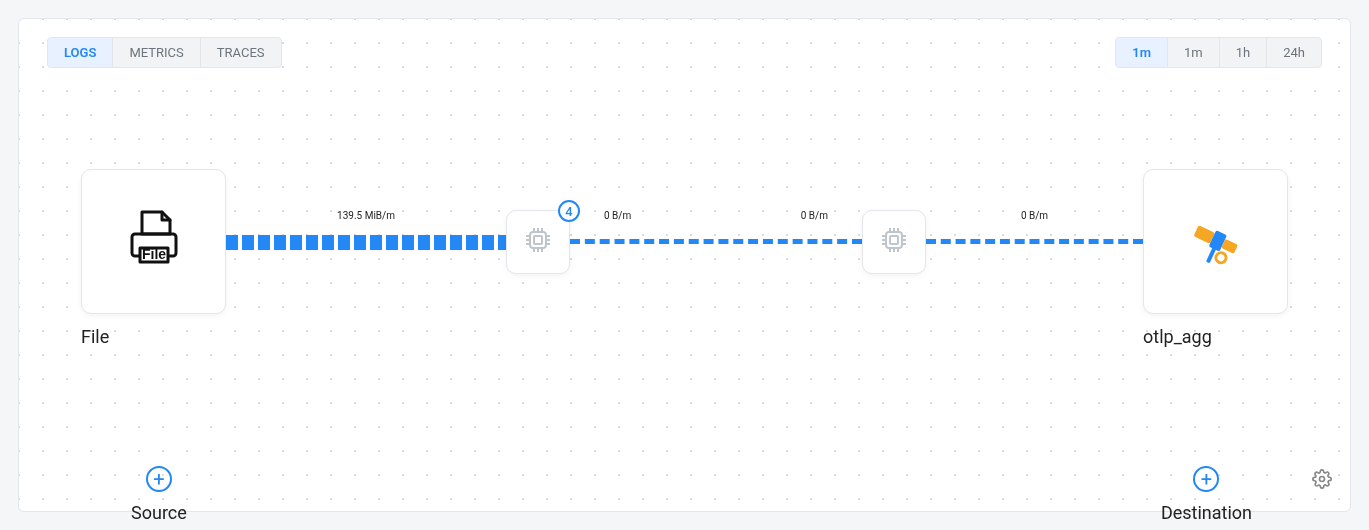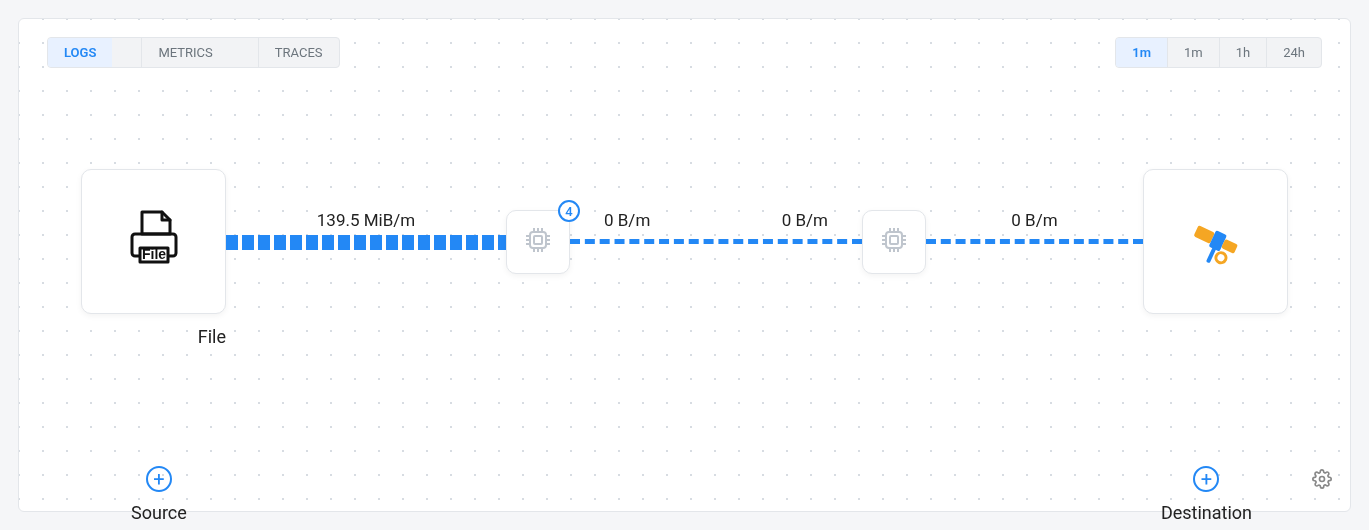--- a/index.html
+++ b/index.html
@@ -34,21 +34,21 @@
   
   .seg{
     position:absolute;
     top:18px;
     display:flex;
     border:1px solid var(--border);
     border-radius:4px;
     background:#f2f3f5;
     overflow:hidden;
   }
-  .seg.left{ left:28px;gap:29px; }
+  .seg.left{ left:28px; }
   .seg.right{ right:28px;justify-content:space-between; }
   .seg button{
     border:none;
     background:transparent;
     padding:7px 16px;
     font-size:13px;
     color:var(--muted);
     cursor:pointer;
     font-family:inherit;
   }
@@ -63,21 +63,21 @@
   .flow{
     position:absolute;
     top:150px;
     left:62px; right:62px;
     height:170px;
   }
   .node{
     position:absolute;
     top:0;
     width:145px;
-    text-align:right;
+    text-align:left;
   }
   .bignode .card{
     width:145px; height:145px;
     background:var(--card);
     border:1px solid var(--border);
     border-radius:10px;
     box-shadow:0 2px 6px rgba(0,0,0,0.05);
     display:flex; align-items:center; justify-content:center;
   }
   .bignode .title{
@@ -136,21 +136,21 @@
       transparent 12px, transparent 16px
     );
   }
   .conn .label{
     position:absolute;
     top:-32px;
     left:50%;
     transform:translateX(-50%);
     background:#fff;
     padding:0 4px;
-    font-size:17px;
+    font-size:10px;
     color:#222;
     white-space: nowrap;
   }
   
   .conn .label.near-start{ left:0; transform:translateX(30px); }
   .conn .label.near-end{ left:auto; right:0; transform:translateX(-30px); }
 
   
   .addrow{
     position:absolute;
@@ -221,20 +221,21 @@
             <g transform="rotate(25 36 36)">
               <rect x="14" y="30" width="18" height="12" rx="2" fill="#f5a623"></rect>
               <rect x="32" y="27" width="12" height="18" rx="2" fill="#2388f5"></rect>
               <rect x="44" y="31" width="14" height="10" rx="2" fill="#f5a623"></rect>
               <circle cx="48" cy="50" r="5" fill="none" stroke="#f5a623" stroke-width="3"></circle>
               <line x1="38" y1="45" x2="38" y2="58" stroke="#2388f5" stroke-width="4" stroke-linecap="round"></line>
             </g>
           </svg>
         </span>
       </div>
+      <div class="title">otlp_agg</div>
     </div>
 
     <div class="conn solid" style="left:145px; width:280px">
       <div class="line"></div>
       <div class="label">139.5 MiB/m</div>
     </div>
 
     <div class="smallnode" style="left:457px; top:73px">
       <div class="chip">
         <span>

